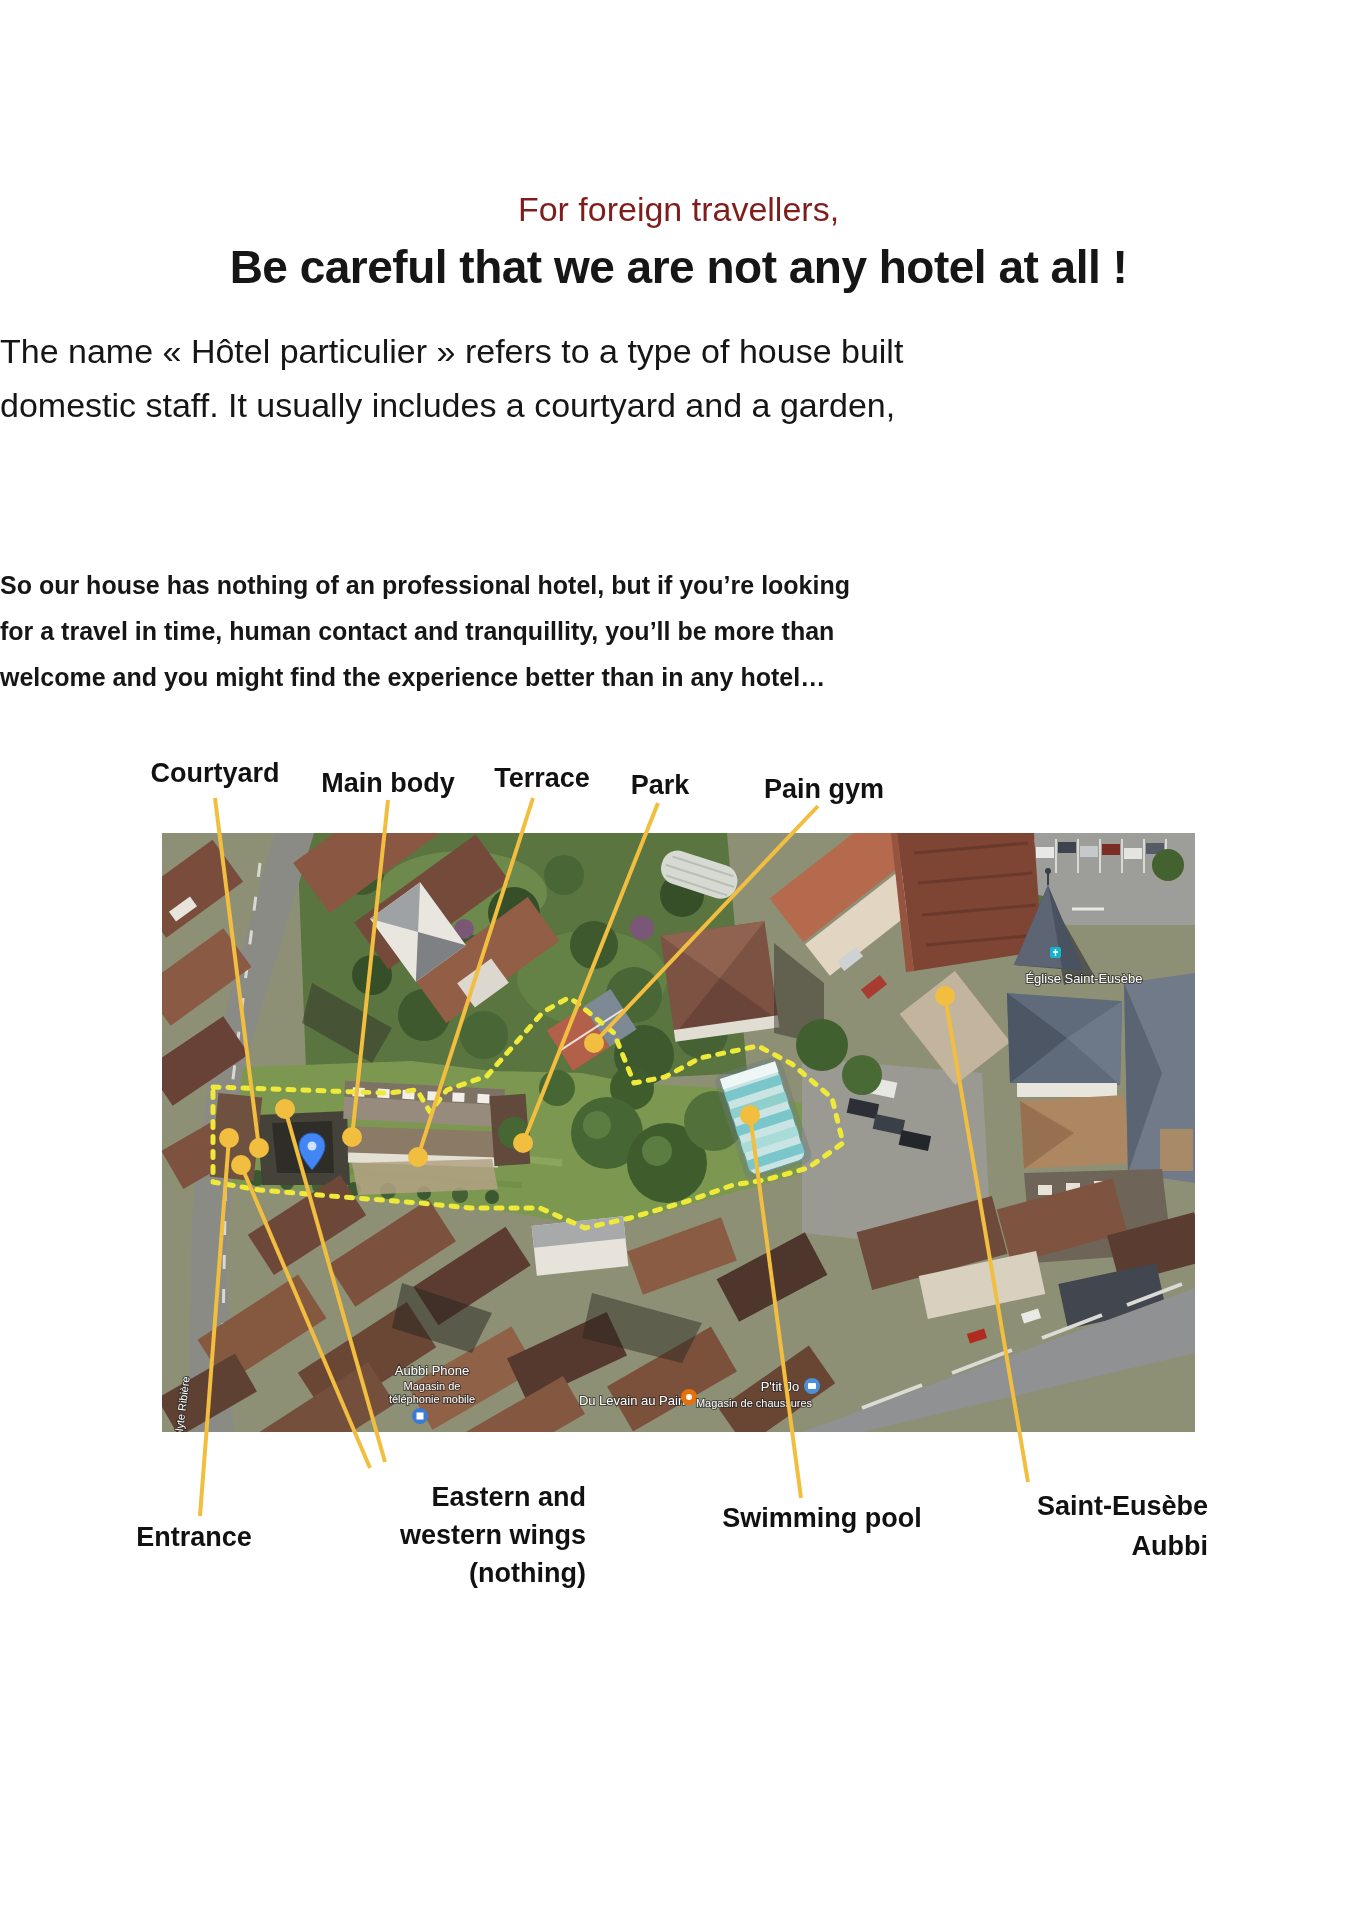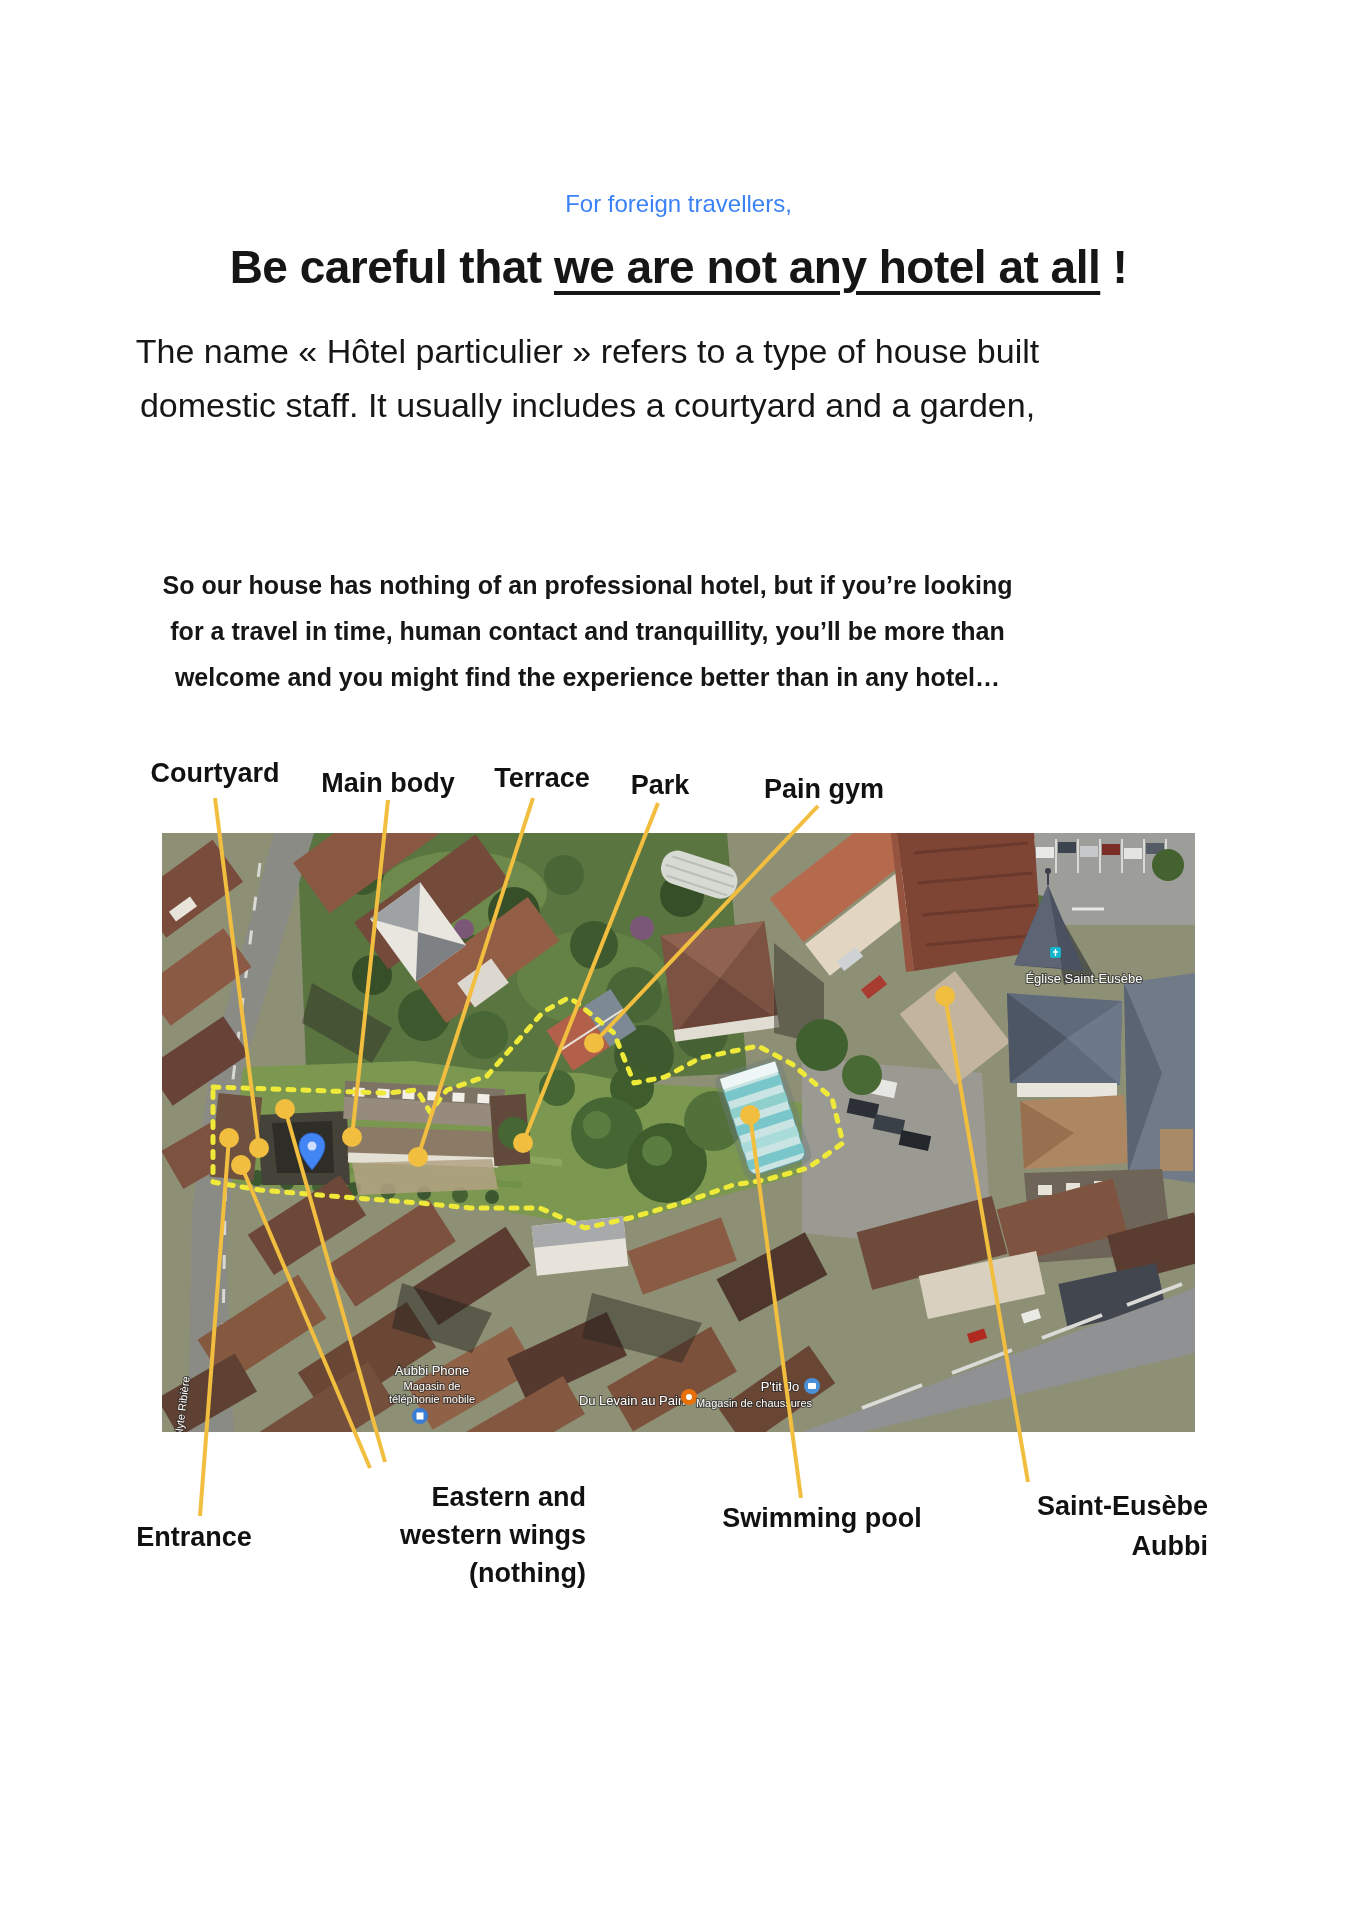--- a/index.html
+++ b/index.html
@@ -1,24 +1,24 @@
 <!DOCTYPE html>
 <html style="--gold: #F2BE3F; --yellow: #EFEA3A;"><head>
 <meta charset="utf-8">
 <style>
   html,body{margin:0;padding:0;}
   body{
     width:1357px;height:1920px;position:relative;background:#ffffff;
     font-family:"Liberation Sans",sans-serif;color:#161616;overflow:hidden;
   }
   .center-line{position:absolute;left:0;width:1357px;text-align:center;white-space:nowrap;}
-  #heading{top:190px;font-size:24px;color:#3b82f6;}
+  #heading{top:190px;font-size:34px;color:#7f1d1d;}
   #title{top:240px;font-size:46px;font-weight:700;letter-spacing:-0.5px;}
-  #title .u{text-decoration:underline;text-decoration-thickness:4px;text-underline-offset:8px;}
-  .para{position:absolute;left:0;width:1103px;text-align:center;margin-left:36px;}
+  #title .u{text-decoration-thickness:4px;text-underline-offset:8px;}
+  .para{position:absolute;left:0;width:1103px;}
   #intro{top:324px;font-size:34px;line-height:54px;}
   #pitch{top:562px;font-size:25px;line-height:46px;font-weight:700;}
   .ann{position:absolute;font-weight:700;font-size:27px;transform:translateX(-50%);
        white-space:nowrap;color:#111;}
   .ann.multi{white-space:normal;text-align:right;line-height:38px;width:260px;}
   #photo{position:absolute;left:162px;top:833px;width:1033px;height:599px;overflow:hidden;}
   #photo svg{display:block;width:100%;height:100%;}
   #overlay{position:absolute;left:0;top:0;width:1357px;height:1920px;pointer-events:none;}
   #overlay .leader{stroke:var(--gold,#F2BE3F);stroke-width:4;fill:none;}
   #overlay .dot{fill:var(--gold,#F2BE3F);}

